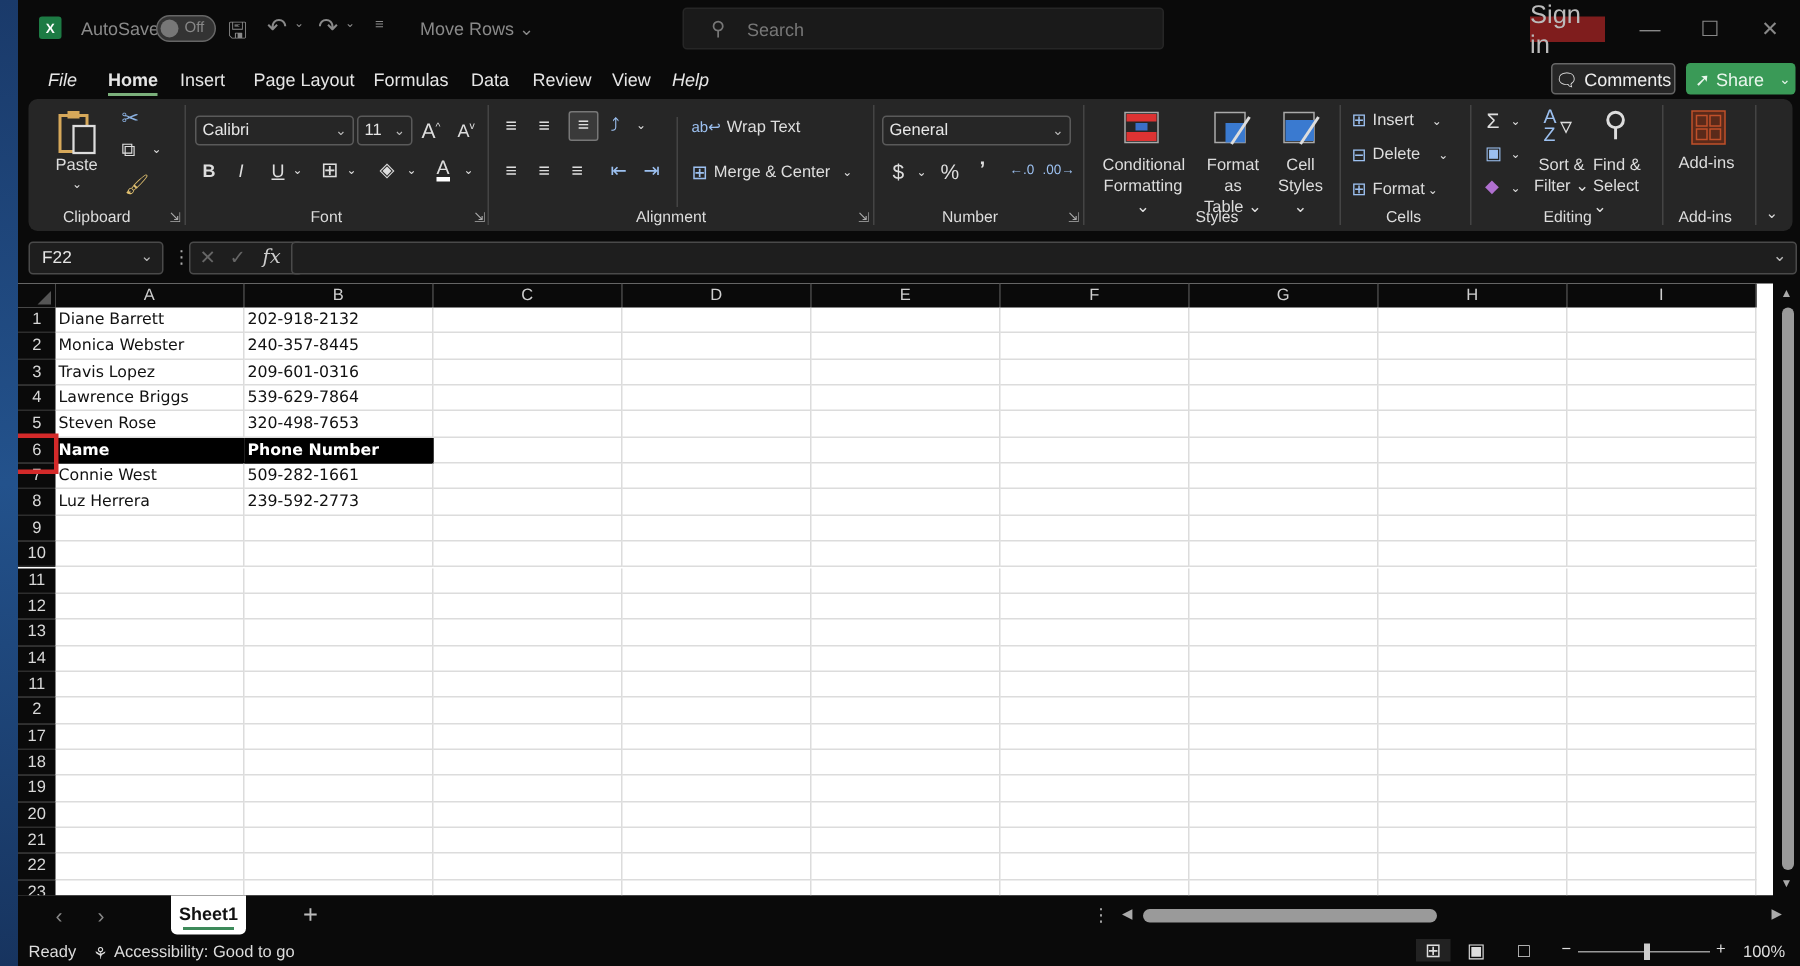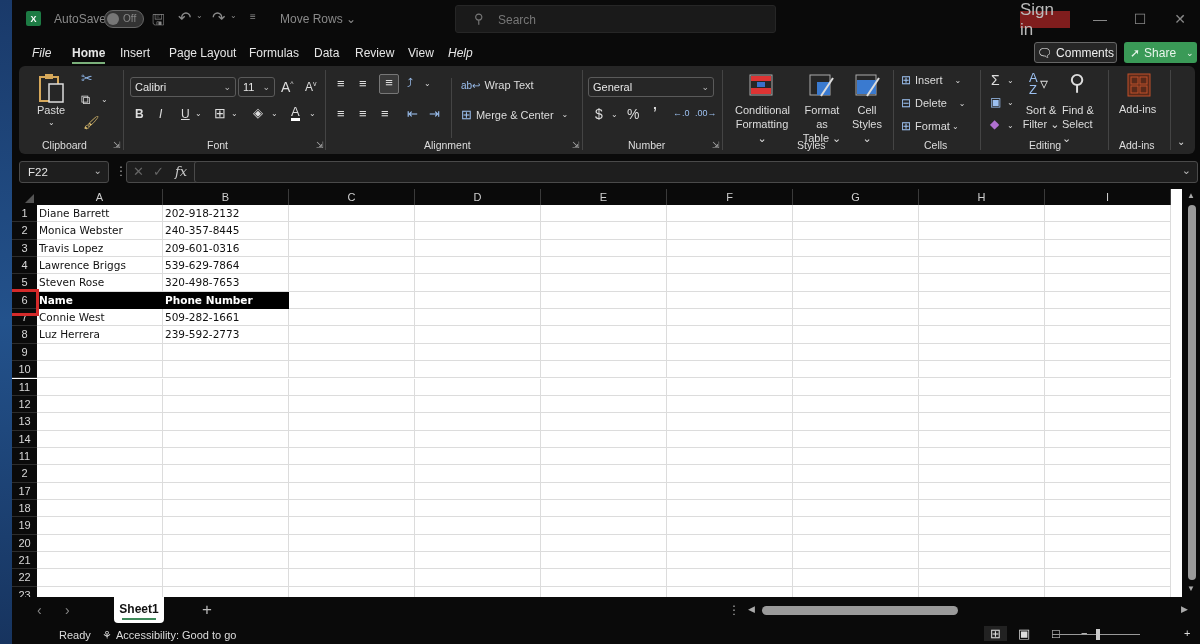--- a/index.html
+++ b/index.html
@@ -63,21 +63,21 @@
   #tabbar { position: absolute; left: 0; top: 597px; width: 100%; height: 28px; background: #0a0a0a; }
   .nav { position: absolute; top: 5px; color: #888; font-size: 14px; }
   .sheet-tab { position: absolute; left: 102px; top: 0; width: 50px; height: 26px; background: #fff; color: #111; font-size: 12px; font-weight: 600; text-align: center; padding-top: 5px; border-radius: 0 0 4px 4px; }
   .sheet-tab::after { content: ""; position: absolute; left: 8px; right: 8px; bottom: 3px; height: 2px; background: #3d8a5a; }
   .add-sheet { position: absolute; left: 190px; top: 3px; color: #bbb; font-size: 17px; }
   .hscroll { position: absolute; left: 740px; top: 9px; width: 440px; height: 10px; }
   .hscroll .thumb { position: absolute; left: 10px; top: 0; width: 196px; height: 9px; background: #9a9a9a; border-radius: 5px; }
 
   
   #statusbar { position: absolute; left: 0; top: 625px; width: 100%; height: 19px; background: #0a0a0a; color: #ddd; font-size: 11px; }
-  .sb { position: absolute; top: 4px; margin-left: 40px; }
+  .sb { position: absolute; top: 4px; }
   .zoom-slider { position: absolute; left: 1040px; top: 9px; width: 88px; height: 1px; background: #999; }
   .zoom-slider .knob { position: absolute; left: 44px; top: -5px; width: 4px; height: 11px; background: #ccc; }
 </style>
 </head>
 <body>
 
 <div class="desk"></div>
 
 <div id="win">
 

